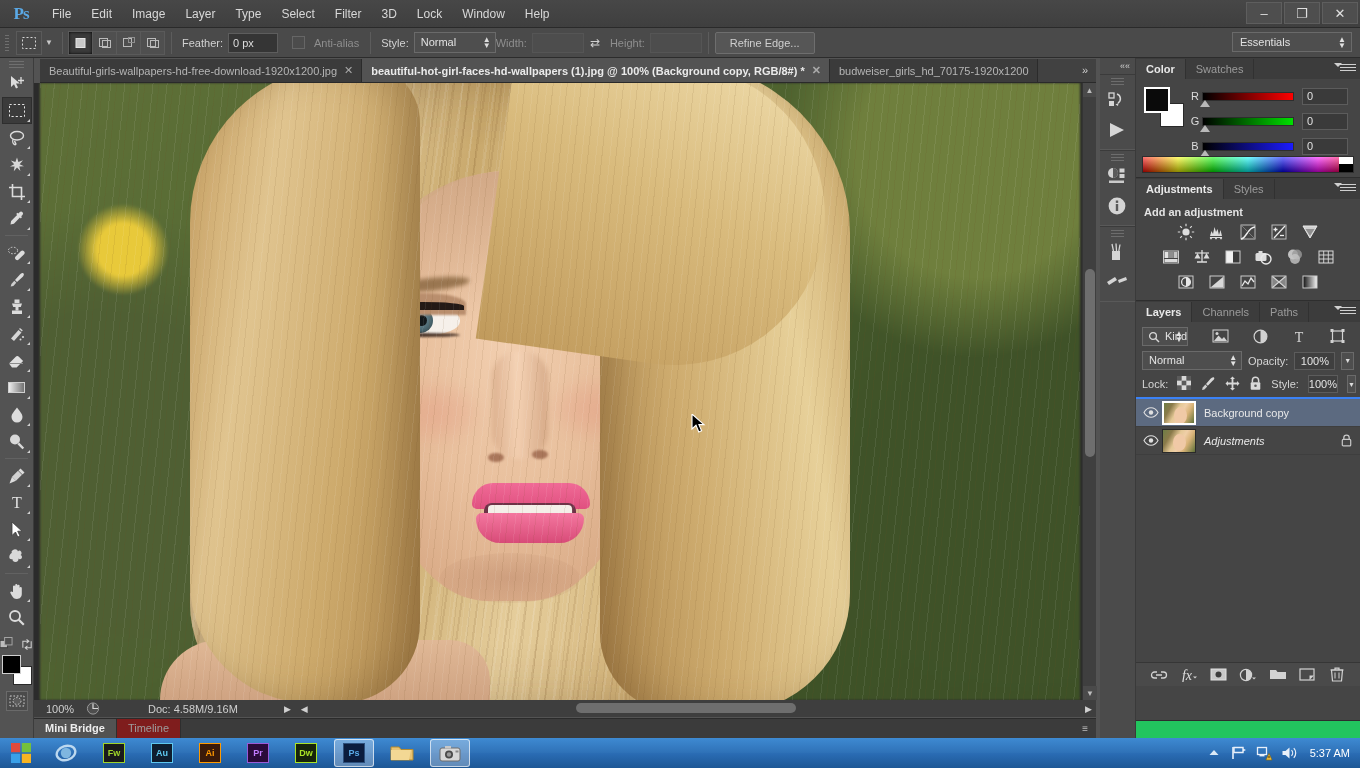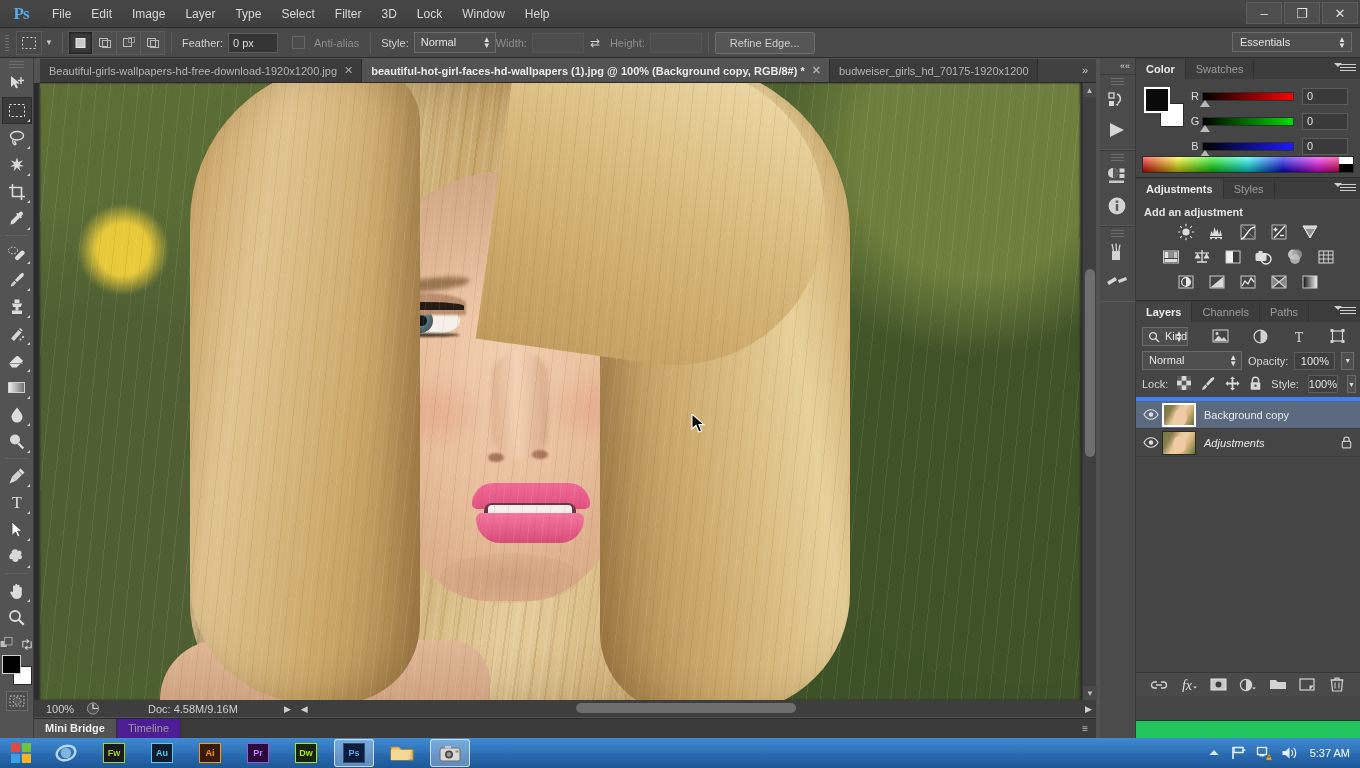--- a/index.html
+++ b/index.html
@@ -232,21 +232,21 @@
   }
   .zoomfield { width:52px; text-align:center; }
   .status-doc { margin-left:48px; }
   .status-arrow { margin-left:46px; font-size:9px; }
 
   
   .mbstrip {
     position:absolute; left:34px; top:718px; width:1062px; height:20px;
     background:#3b3b3b; border-top:1px solid #2b2b2b; display:flex; align-items:flex-end;
   }
-  .mb-tab { height:19px; line-height:19px; padding:0 11px; font-size:11px; color:#9d9d9d; background:#4c1d95; border-right:1px solid #2e2e2e;}
+  .mb-tab { height:19px; line-height:19px; padding:0 11px; font-size:11px; color:#9d9d9d; background:#7f1d1d; border-right:1px solid #2e2e2e;}
   .mb-tab.active { background:#525252; color:#ededed; font-weight:bold; }
   .mb-menu{margin-left:auto;padding:0 8px;line-height:19px;color:#bdbdbd;font-size:10px;}
 
   
   .rail { position:absolute; right:224px; top:58px; width:36px; height:680px; background:#4b4b4b; border-right:1px solid #3a3a3a; }
   .rail-collapse { height:16px; text-align:right; padding-right:5px; color:#cfcfcf; font-size:9px; line-height:16px;}
   .rail-group { border-top:1px solid #3b3b3b; border-bottom:1px solid #595959; padding:2px 0 4px;}
   .rail-grip { height:8px; display:flex; flex-direction:column; justify-content:center; gap:2px; padding:0 11px; }
   .rail-grip i{display:block;height:1px;background:#6d6d6d;}
   .rail-ico { width:34px; height:30px; display:flex; align-items:center; justify-content:center; }
@@ -298,33 +298,33 @@
   .blend-row { display:flex; align-items:center; gap:6px; padding:4px 6px 0;}
   .blend-sel { position:relative; width:112px; height:19px; background:#4e4e4e; border:1px solid #6a6a6a;
      font-size:11px; color:#e3e3e3; line-height:17px; padding-left:6px;}
   .blend-sel .updown{position:absolute;right:4px;top:3px;font-size:8px;line-height:6px;}
   .small-lbl { font-size:11px; color:#d5d5d5;}
   .num-field { position:relative; width:46px; height:18px; background:#3f3f3f; border:1px solid #5c5c5c;
                color:#e4e4e4; font-size:11px; line-height:16px; text-align:center;}
   .num-caret { width:14px; height:18px; background:#4e4e4e; border:1px solid #6a6a6a;
                display:flex; align-items:center; justify-content:center; font-size:7px; color:#ddd;}
   .lock-row { display:flex; align-items:center; gap:9px; padding:5px 6px 4px;}
-  .layer-list { border-top:4px solid #3b82f6; }
+  .layer-list { border-top:2px solid #3b82f6; }
   .layer-item { display:flex; align-items:center; height:28px; padding:0 6px 0 4px; border-bottom:1px solid #3e3e3e;}
   .layer-item.selected { background:#5c6a80; }
   .eye-cell { width:22px; display:flex; align-items:center; justify-content:center;}
   .thumb-cell { width:34px; height:24px; border:1px solid #2a2a2a; overflow:hidden; position:relative; margin-right:8px;}
   .thumb-cell.outlined { border:2px solid #fff; }
   .mini-photo{position:absolute;inset:0;
     background:linear-gradient(120deg,#6d7d45 0%,#8a7a4a 22%,#e4c896 42%,#f0cfa8 56%,#d9b378 72%,#5e7038 100%);}
   .mini-face{position:absolute;left:10px;top:4px;width:13px;height:17px;border-radius:50%;background:#f0c9a6;}
   .layer-name { font-size:11px; color:#e8e8e8; flex:1; }
   .layer-name.italic { font-style:italic; }
   .lock-ico { width:16px; display:flex; align-items:center; justify-content:center;}
-  .layers-footer { position:absolute; left:0; bottom:24px; width:224px; height:24px;
+  .layers-footer { position:absolute; left:0; bottom:34px; width:224px; height:24px;
     background:#4a4a4a; border-top:1px solid #363636; display:flex; align-items:center; justify-content:space-around; padding:0 8px;}
   .lf-ico { width:20px; height:20px; display:flex; align-items:center; justify-content:center; color:#d0d0d0;}
 
   
   .taskbar {
     position:absolute; left:0; bottom:0; width:1360px; height:30px;
     background:linear-gradient(#3e8ad2,#2f72b8 48%, #2a6cb4 52%, #1d5795);
     display:flex; align-items:center;
   }
   .start-orb { width:34px; height:28px; display:flex;align-items:center;justify-content:center; margin-left:4px;}

